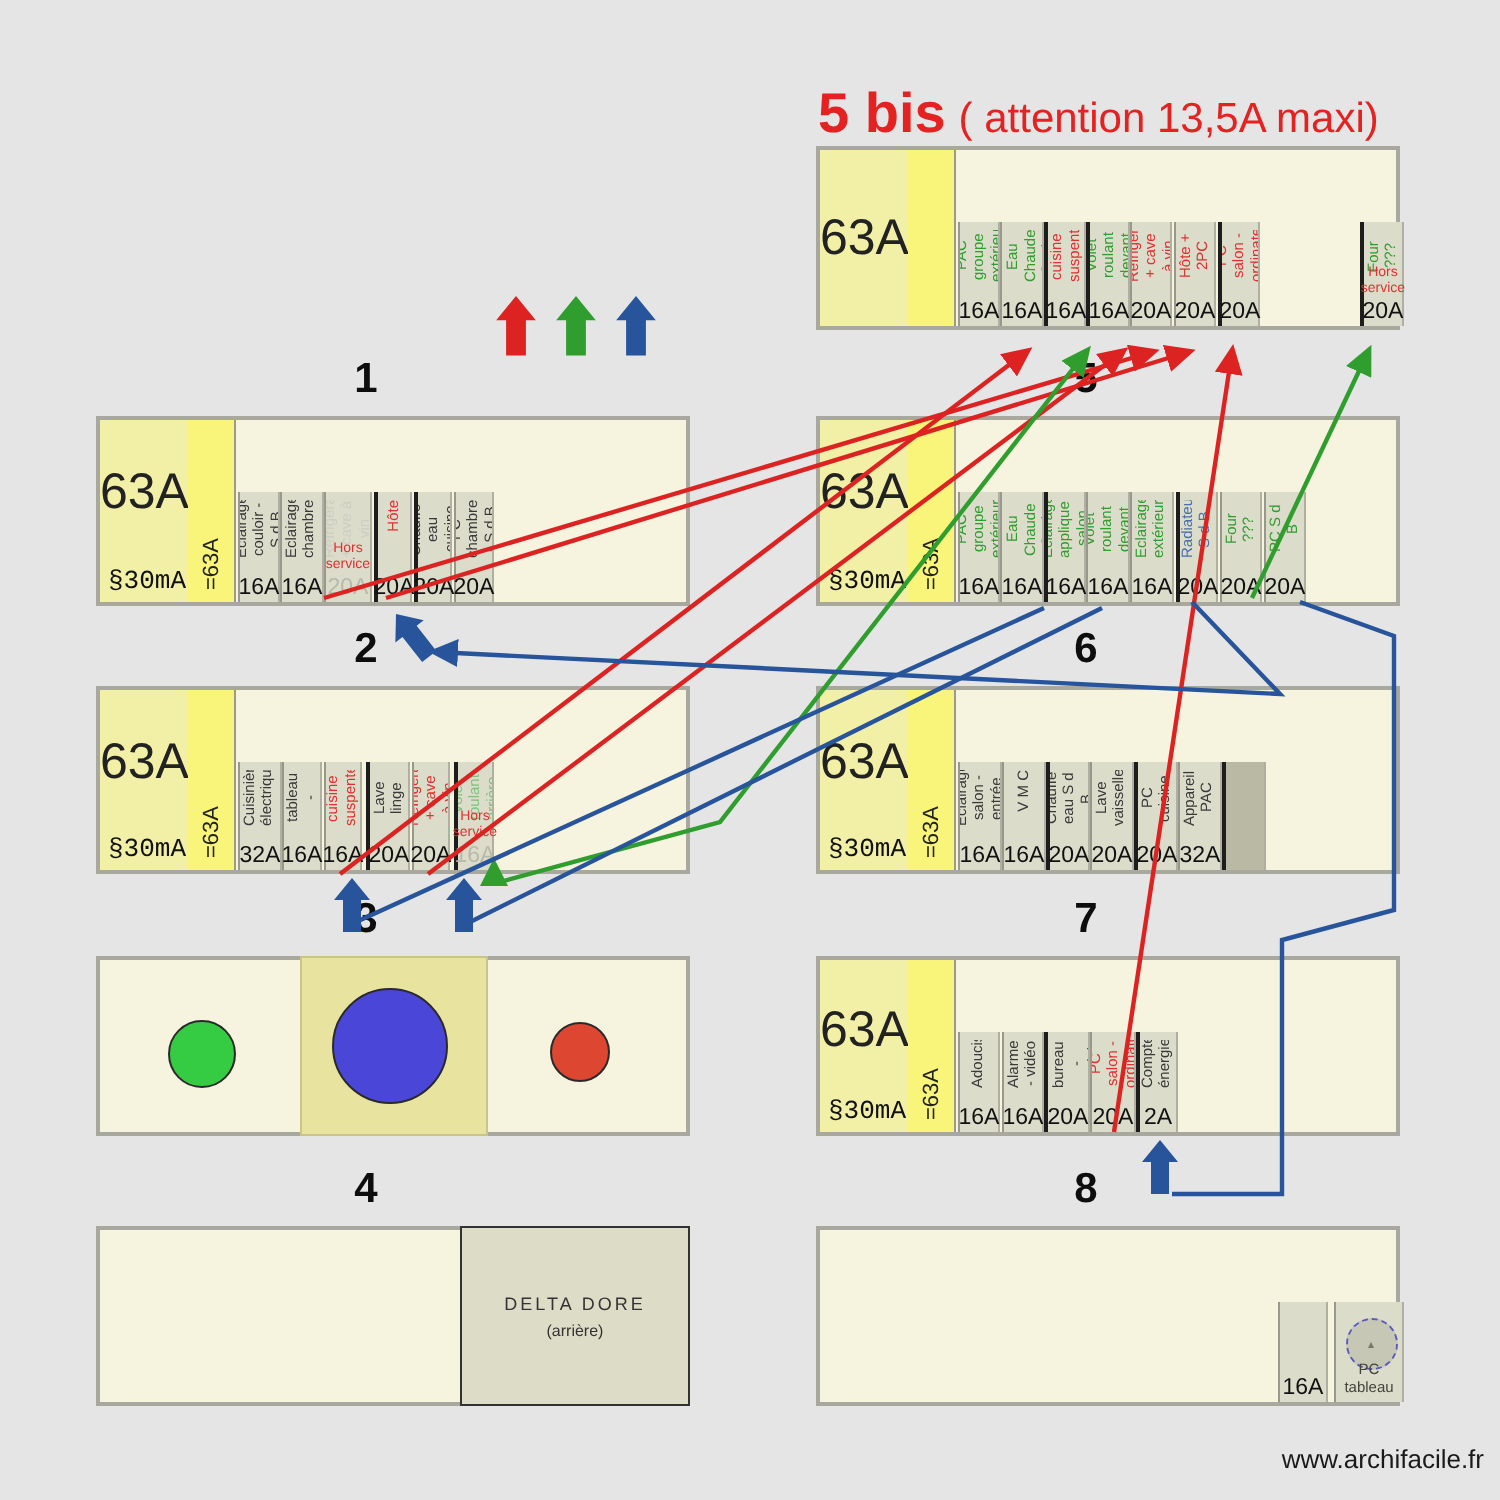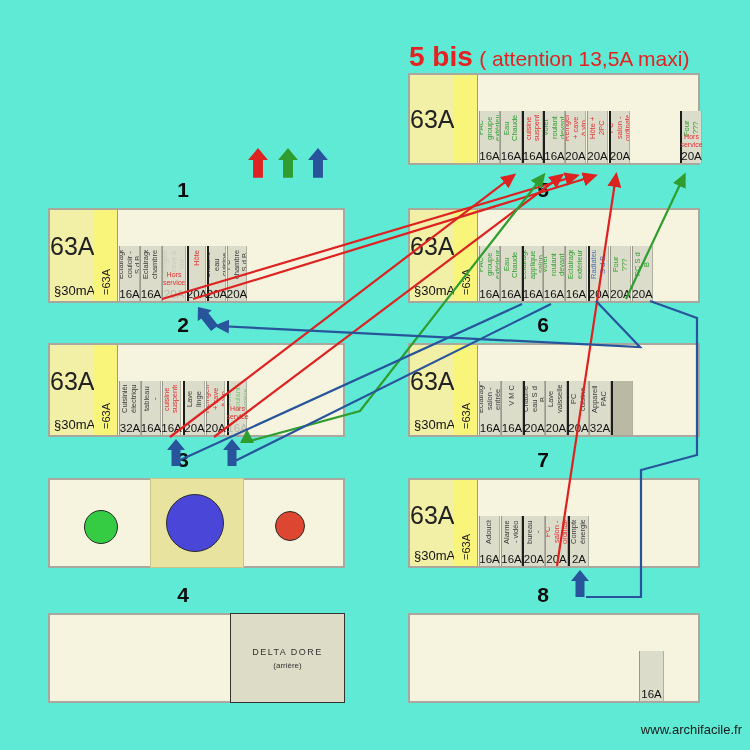--- a/index.html
+++ b/index.html
@@ -1,22 +1,22 @@
 <!DOCTYPE html>
 <html><head>
 <meta charset="utf-8">
 <style>
   html,body{margin:0;padding:0;background:#ffffff;font-family:"Liberation Sans",sans-serif;}
-  #canvas{position:relative;width:750px;height:750px;background:#5eead4;overflow:hidden;}
+  #canvas{position:relative;width:750px;height:750px;background:#e5e5e5;overflow:hidden;}
   .panel{position:absolute;background:#f6f3de;border:2px solid #a8a89e;box-sizing:border-box;z-index:1;}
   .pnum{position:absolute;font-size:21px;font-weight:bold;color:#0d0d0d;z-index:2;width:26px;text-align:center;}
   .mainbox{position:absolute;left:0;top:0;bottom:0;background:#f2efa6;border-right:1px solid #9a9a8e;}
   .m63{position:absolute;top:24%;left:0;width:100%;text-align:center;font-size:25px;color:#222;}
   .m63.centered{top:34%;}
-  .diff{position:absolute;bottom:3px;left:4px;font-size:13px;color:#111;}
+  .diff{position:absolute;bottom:3px;left:4px;font-size:13px;color:#111;font-family:Liberation Mono, monospace;}
   .link{position:absolute;top:0;bottom:0;background:#f8f57a;border-right:1px solid #9a9a8e;}
   .linktext{position:absolute;left:0;right:0;top:0;bottom:6px;display:flex;flex-direction:column;justify-content:flex-end;align-items:center;}
   .linktext span{writing-mode:vertical-rl;transform:rotate(180deg);font-size:11px;color:#222;}
   .col{position:absolute;top:0;bottom:0;background:#dcdccb;border-left:1px solid #98988c;border-right:1px solid #b0b0a2;box-sizing:border-box;margin-top:36px;}
   .col.hb{border-left:2px solid #1d1d1d;}
   .col.dark{background:#b9b9a4;}
   .vwrap{position:absolute;left:0;right:0;top:4px;bottom:22px;display:flex;flex-direction:column;justify-content:flex-start;align-items:center;overflow:hidden;}
   .vwrap span{writing-mode:vertical-rl;transform:rotate(180deg);font-size:7.5px;line-height:1.15;text-align:center;max-height:100%;}
   .lc-green{color:#2f9e2f}.lc-red{color:#e03030}.lc-black{color:#3a3a3a}
   .lc-blue{color:#4a6fae}.lc-ghost{color:#cdcdc1}.lc-fgreen{color:#7cc47c}
@@ -365,20 +365,24 @@
         <div class="deltabox" style="left: 180px; width: 113px;">
           <div class="d1">DELTA  DORE</div>
           <div class="d2">(arrière)</div>
         </div>
       </div>
       <div class="pnum" style="left: 170px; top: 583px;">4</div>
       <div class="panel" style="left: 408px; top: 613px; width: 292px; height: 90px;">
         <div class="col" style="left: 229px; width: 25px;">
           <div class="amp">16A</div>
         </div>
+        <div class="col" style="left: 257px; width: 35px;">
+          <div class="pct-circle">▴</div>
+          <div class="pct-label">PC tableau</div>
+        </div>
       </div>
       <div class="pnum" style="left: 530px; top: 583px;">8</div>
     </div>
 
   <svg id="wires" width="750" height="750" viewBox="0 0 750 750">
     <defs>
       <marker id="mr" markerUnits="userSpaceOnUse" markerWidth="16" markerHeight="14" refX="11" refY="7" orient="auto">
         <path d="M0,0 L15,7 L0,14 z" fill="#dd2222"></path>
       </marker>
       <marker id="mg" markerUnits="userSpaceOnUse" markerWidth="16" markerHeight="14" refX="11" refY="7" orient="auto">

